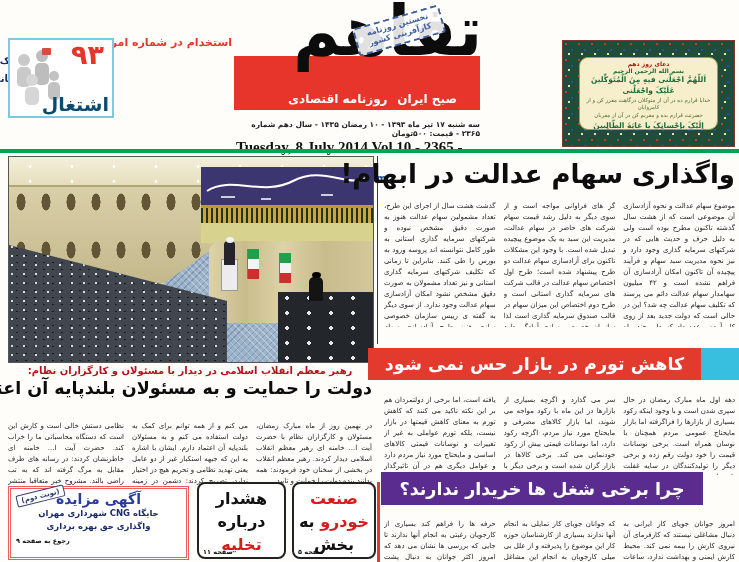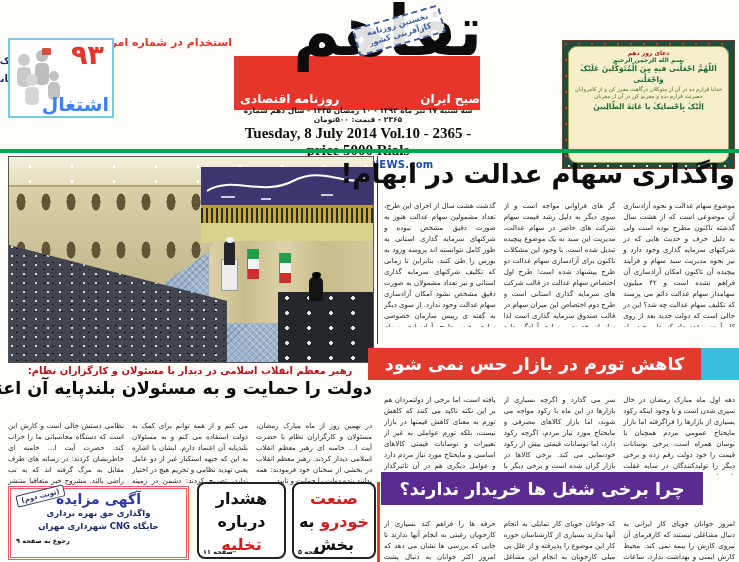--- a/index.html
+++ b/index.html
@@ -6,38 +6,38 @@
   .page{position:relative;width:739px;height:562px;background:#fffdfa;overflow:hidden;
         font-family:"DejaVu Sans",sans-serif;margin:0 auto;}
   
   .emp{position:absolute;top:36px;left:6px;width:226px;}
   .emp-head{color:#e8352b;font-weight:bold;font-size:11px;text-align:right;direction:rtl;padding-left:2px;}
   .emp-items{margin-top:3px;direction:rtl;padding-right:118px;}
   .emp-item{font-size:10px;font-weight:bold;color:#1b2a6b;display:flex;align-items:center;gap:3px;line-height:1.75;white-space:nowrap;}
   .emp-item .blt{color:#2ba7c9;font-size:7px;}
   .badge{position:absolute;top:2px;left:2px;width:102px;height:76px;border:2px solid #79cbe3;background:#fff;}
   .badge-num{position:absolute;top:1px;right:8px;color:#e8352b;font-weight:bold;font-size:27px;line-height:1;}
-  .badge-label{position:absolute;bottom:1px;right:3px;color:#3b82f6;font-weight:bold;font-size:19px;margin-left:28px;}
+  .badge-label{position:absolute;bottom:1px;right:3px;color:#0c4a6e;font-weight:bold;font-size:19px;margin-left:28px;}
   .badge svg{position:absolute;left:2px;top:6px;}
   
   .mast-red{position:absolute;top:56px;left:234px;width:246px;height:54px;background:#e8352b;}
-  .mast-tag{position:absolute;bottom:4px;color:#fff;font-weight:bold;font-size:12px;direction:rtl;}
-  .tagl{left:6px;} .tagr{right:0;}
+  .mast-tag{position:absolute;bottom:4px;color:#fff;font-weight:bold;font-size:12px;direction:rtl;margin-left:48px;}
+  .tagl{left:6px;} .tagr{right:23px;}
   .logo{position:absolute;top:-2px;left:306px;width:176px;text-align:center;font-size:64px;font-weight:bold;
         color:#0c0c0c;line-height:1.05;direction:rtl;transform:scaleY(1.08);}
   .stamp{position:absolute;top:16px;left:354px;width:80px;padding:2px 3px;border:2px dashed #3f5f9e;border-radius:3px;
          transform:rotate(-16deg);color:#3f5f9e;font-size:8px;font-weight:bold;text-align:center;
          background:rgba(255,255,255,.88);direction:rtl;line-height:1.3;}
-  .dates{position:absolute;top:106px;left:236px;width:244px;text-align:center;}
+  .dates{position:absolute;top:120px;left:236px;width:244px;}
   .date-fa{font-size:7.5px;font-weight:bold;color:#222;direction:rtl;}
   .date-en{font-size:15px;font-weight:bold;color:#101010;font-family:"Liberation Serif",serif;margin-top:1px;}
   .site{font-size:10px;font-weight:bold;color:#1c4fa1;letter-spacing:.3px;}
   
-  .prayer{position:absolute;top:40px;left:562px;width:173px;height:129px;border:1px solid #7a3b2e;box-sizing:border-box;
-          padding:5px;background-color:#1f4d3a;
+  .prayer{position:absolute;top:40px;left:562px;width:173px;height:107px;border:1px solid #7a3b2e;box-sizing:border-box;
+          padding:16px;background-color:#1f4d3a;
           background-image:radial-gradient(circle 2.5px at 3px 3px,#c43c2e 55%,rgba(0,0,0,0) 60%),
                            radial-gradient(circle 2.5px at 9px 9px,#2e4fa0 55%,rgba(0,0,0,0) 60%),
                            radial-gradient(circle 2px at 6px 13px,#e8e0b0 55%,rgba(0,0,0,0) 60%);
           background-size:13px 16px;}
   .prayer-inner{background:#f7efcc;border:1px solid #9aa24b;border-radius:9px;height:100%;box-sizing:border-box;
                 padding:2px 4px;text-align:center;direction:rtl;overflow:hidden;}
   .pr-head{color:#b01212;font-size:6px;font-weight:bold;}
   .pr-bism{color:#1d6b38;font-size:6px;font-weight:bold;}
   .pr-big{color:#1d6b38;font-size:7.5px;font-weight:bold;line-height:1.5;}
   .pr-small{color:#4d6b2a;font-size:5.5px;line-height:1.4;}
@@ -249,22 +249,22 @@
       <span>حرفه ها را فراهم کند بسیاری از کارجویان رغبتی به انجام آنها ندارند تا جایی که بررسی ها نشان می دهد که امروز اکثر جوانان به دنبال پشت میزنشینی و کسب پست های دولتی هستند و از مشاغل یدی و سخت استقبال نمی کنند.</span>
       
     </div>
   </div>
 
   <div class="red-strip"></div>
 
   <div class="auction">
     <div class="auc-stamp">(نوبت دوم)</div>
     <div class="auc-title">آگهی مزایده</div>
+    <div class="auc-line">جایگاه CNG شهرداری مهران</div>
     <div class="auc-line">واگذاری حق بهره برداری</div>
-    <div class="auc-line">جایگاه CNG شهرداری مهران</div>
     <div class="auc-foot">رجوع به صفحه ۹</div>
   </div>
 
   <div class="mini-box warn">
     <div class="mini-line">هشدار درباره</div>
     <div class="mini-line mini-red">تخلیه اطلاعات</div>
     <div class="mini-line">شبکه های</div>
     <div class="mini-line">مخابراتی</div>
     <div class="mini-page">صفحه ۱۱</div>
   </div>

